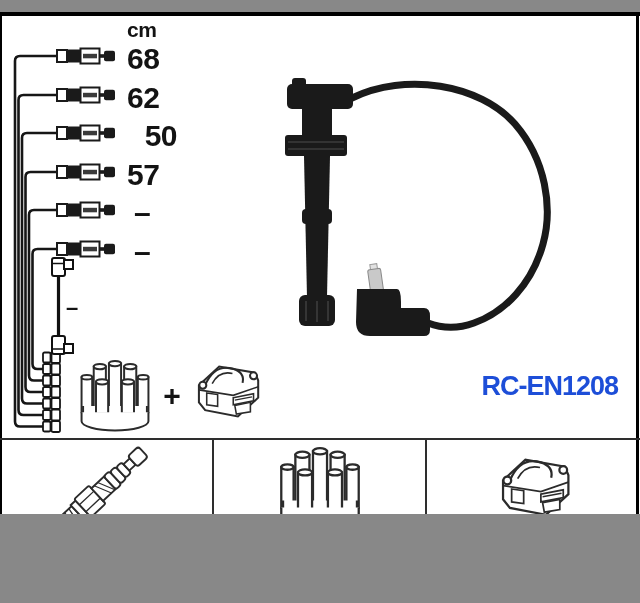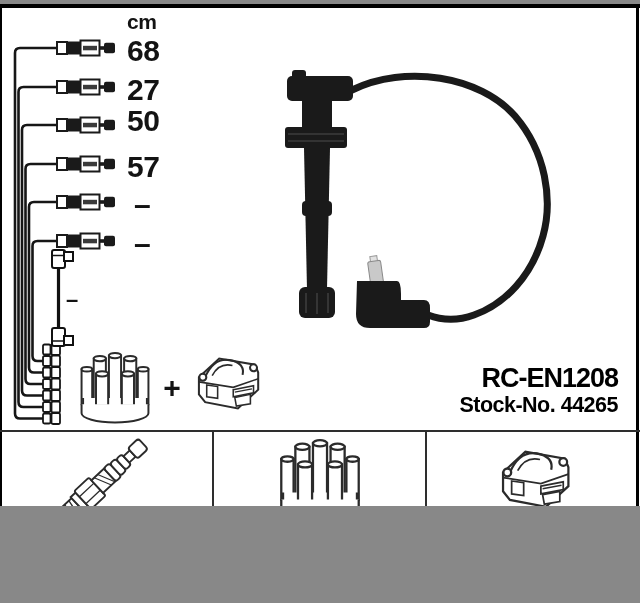--- a/index.html
+++ b/index.html
@@ -1,28 +1,28 @@
 <!DOCTYPE html>
 <html><head>
 <meta charset="utf-8">
 <style>
   html,body{margin:0;padding:0;background:#888;}
   .page{
     position:relative;width:640px;height:502px;background:#ffffff;
     font-family:"Liberation Sans", sans-serif;color:#111;overflow:hidden;
-    margin:4px auto;
+    margin:12px auto;
   }
   .bar{position:absolute;background:#000;}
   .txt{position:absolute;font-weight:bold;color:#131313;}
   .len{left:127px;width:50px;font-size:30px;letter-spacing:-0.5px;}
   .len.dash{padding-left:7px;}
   .unit{left:127px;top:6px;font-size:21px;letter-spacing:-0.5px;}
   .plus{left:153px;top:367px;width:38px;text-align:center;font-size:30px;}
   .coil-dash{left:66px;top:283px;width:20px;font-size:22px;}
-  .prod{position:absolute;right:22px;top:360px;text-align:right;font-weight:bold;color:#000000;}
+  .prod{position:absolute;right:22px;top:360px;text-align:right;font-weight:bold;color:#1d4ed8;}
   .prod .code{font-size:27px;letter-spacing:-1px;line-height:1.05;}
   .prod .stock{font-size:21.5px;letter-spacing:-0.5px;line-height:1.25;}
   .gridline{position:absolute;background:#2e2e2e;}
   .cell-dash{left:213px;width:213px;top:546px;text-align:center;font-size:30px;}
   svg{position:absolute;overflow:visible;}
 </style>
 </head>
 <body>
 
 <div class="page">
@@ -66,22 +66,22 @@
           <path d="M58,56 L84,51 L84,60 L58,65 Z" stroke-width="2"></path>
           <line x1="60" y1="59" x2="82" y2="55" stroke-width="1.6"></line>
           <path d="M60,66 L80,62 L80,74 L62,77 Z" stroke-width="2"></path>
         </g>
       </symbol>
     </defs>
   </svg>
 
   <div class="txt unit">cm</div>
   <div class="txt len" style="top:30px;">68</div>
-  <div class="txt len" style="top:69px;">27</div>
-  <div class="txt len" style="top:100px;">50</div>
+  <div class="txt len" style="top:69px;">62</div>
+  <div class="txt len" style="top:107px;text-align:right;">50</div>
   <div class="txt len" style="top:146px;">57</div>
   <div class="txt len dash" style="top:184px;">–</div>
   <div class="txt len dash" style="top:223px;">–</div>
   <div class="txt coil-dash">–</div>
 
   <svg style="left:0;top:0;" width="240" height="430" viewBox="0 0 240 430">
     <g stroke="#161616" stroke-width="2.6" fill="none">
       <path d="M57,44 L20,44 Q15,44 15,49 L15,409.5 Q15,414.5 20,414.5 L44,414.5"></path>
       <path d="M57,83 L23.5,83 Q18.5,83 18.5,88 L18.5,398 Q18.5,403 23.5,403 L44,403"></path>
       <path d="M57,121 L27,121 Q22,121 22,126 L22,386.5 Q22,391.5 27,391.5 L44,391.5"></path>
@@ -215,21 +215,20 @@
         <rect x="372" y="252" width="7" height="8" fill="#e2e2e2" stroke="#999" stroke-width="1"></rect>
         <rect x="369" y="257" width="13" height="23" rx="2" fill="#c9c9c9" stroke="#8a8a8a" stroke-width="1"></rect>
       </g>
       <path d="M357,277 L397,277 Q401,277 401,290 L401,296 L424,296 Q430,296 430,304
                L430,318 Q430,324 424,324 L370,324 Q356,324 356,310 Z" fill="#1a1a1a"></path>
     </g>
   </svg>
 
   <div class="prod">
     <div class="code">RC-EN1208</div>
-    <div class="stock">Stock-No. 44265</div>
   </div>
 
   <div class="gridline" style="left:0;top:426px;width:640px;height:2px;"></div>
   <div class="gridline" style="left:0;top:528px;width:640px;height:2px;"></div>
   <div class="gridline" style="left:212px;top:426px;width:2px;height:171px;"></div>
   <div class="gridline" style="left:425px;top:426px;width:2px;height:171px;"></div>
 
   <svg style="left:15px;top:430px;" width="180" height="100" viewBox="0 0 180 100">
     <g transform="translate(85,50) rotate(-43) scale(0.95)" stroke="#2b2b2b" fill="#fff" stroke-width="2">
       <path d="M-64,7 L-74,9 L-74,-2" fill="none" stroke-width="2.6"></path>

